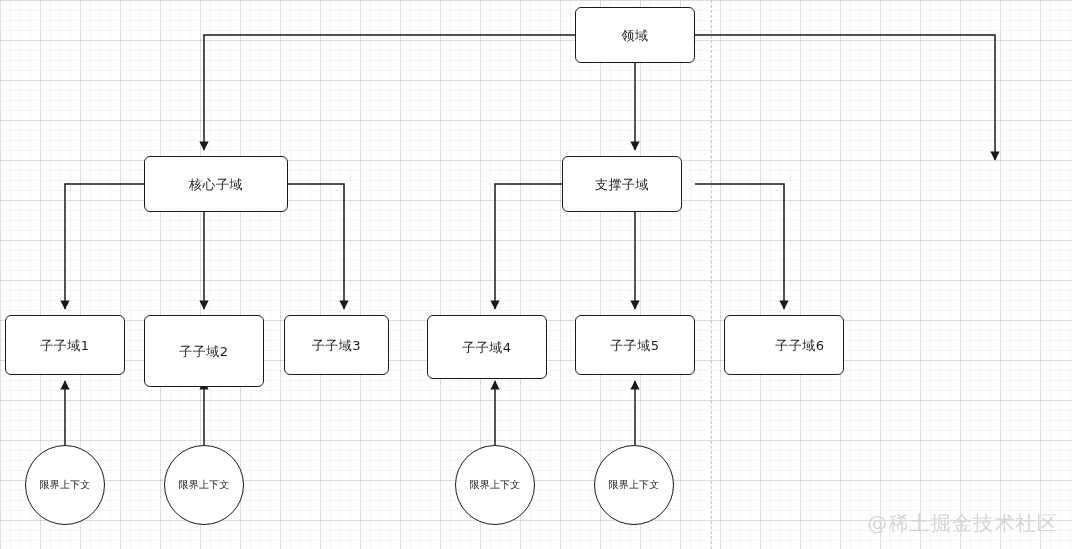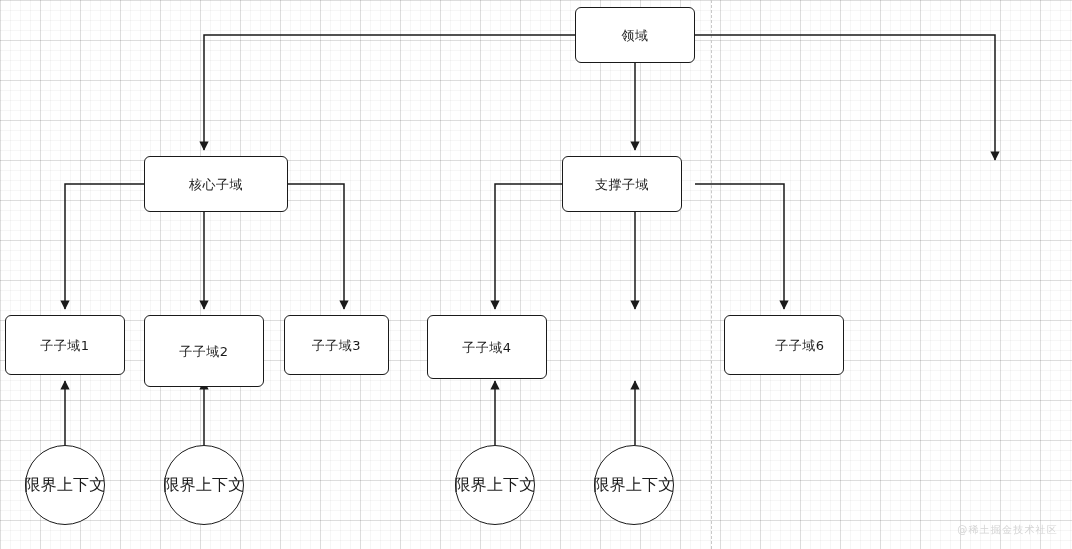--- a/index.html
+++ b/index.html
@@ -41,27 +41,27 @@
     font-size: 13px;
     line-height: 1;
     letter-spacing: 0.5px;
     white-space: nowrap;
   }
   .node.box {
     border-radius: 6px;
   }
   .node.circle {
     border-radius: 50%;
-    font-size: 16px;
+    font-size: 10px;
     letter-spacing: 0.2px;
   }
   .watermark {
     position: absolute;
     color: #d4d4d4;
-    font-size: 10px;
+    font-size: 20px;
     letter-spacing: 1.2px;
     white-space: nowrap;
     user-select: none;
   }
   .dashed-guide {
     position: absolute;
     top: 0;
     width: 0;
     height: 549px;
     border-left: 1px dashed #c9c9c9;
@@ -107,20 +107,21 @@
 
   <div class="node box" style="left: 575px; top: 7px; width: 120px; height: 56px;">领域</div>
 
   <div class="node box" style="left: 144px; top: 156px; width: 144px; height: 56px;">核心子域</div>
   <div class="node box" style="left: 562px; top: 156px; width: 120px; height: 56px;">支撑子域</div>
 
   <div class="node box" style="left: 5px; top: 315px; width: 120px; height: 60px;">子子域1</div>
   <div class="node box" style="left: 144px; top: 315px; width: 120px; height: 72px;">子子域2</div>
   <div class="node box" style="left: 284px; top: 315px; width: 105px; height: 60px;">子子域3</div>
   <div class="node box" style="left: 427px; top: 315px; width: 120px; height: 64px;">子子域4</div>
+  <div class="node box" style="left: 575px; top: 315px; width: 120px; height: 60px;">子子域5</div>
   <div class="node box" style="left: 724px; top: 315px; width: 120px; height: 60px; padding-left: 32px;">子子域6</div>
 
   <div class="node circle" style="left: 25px; top: 445px; width: 80px; height: 80px;">限界上下文</div>
   <div class="node circle" style="left: 164px; top: 445px; width: 80px; height: 80px;">限界上下文</div>
   <div class="node circle" style="left: 455px; top: 445px; width: 80px; height: 80px;">限界上下文</div>
   <div class="node circle" style="left: 594px; top: 445px; width: 80px; height: 80px;">限界上下文</div>
 
   <div class="watermark" style="color: rgb(212, 212, 212); right: 14px; bottom: 12px;">@稀土掘金技术社区</div>
 
 </div>

